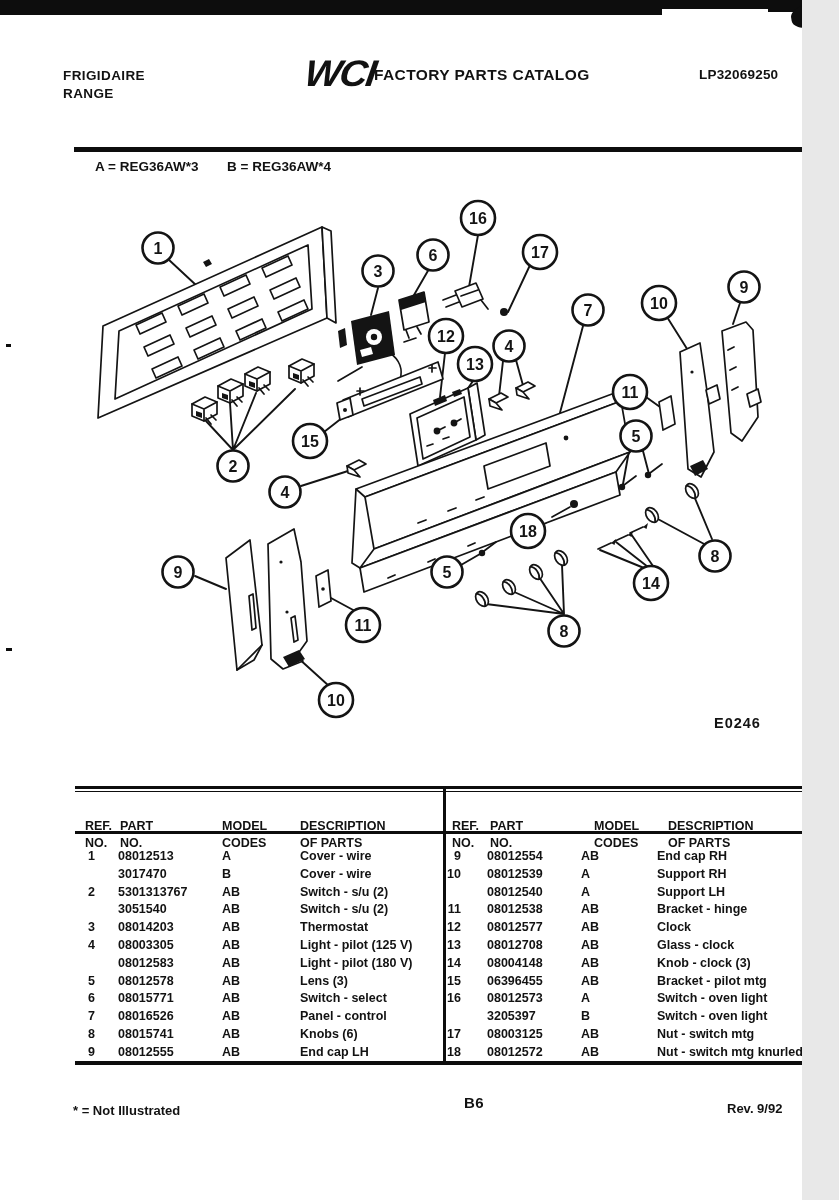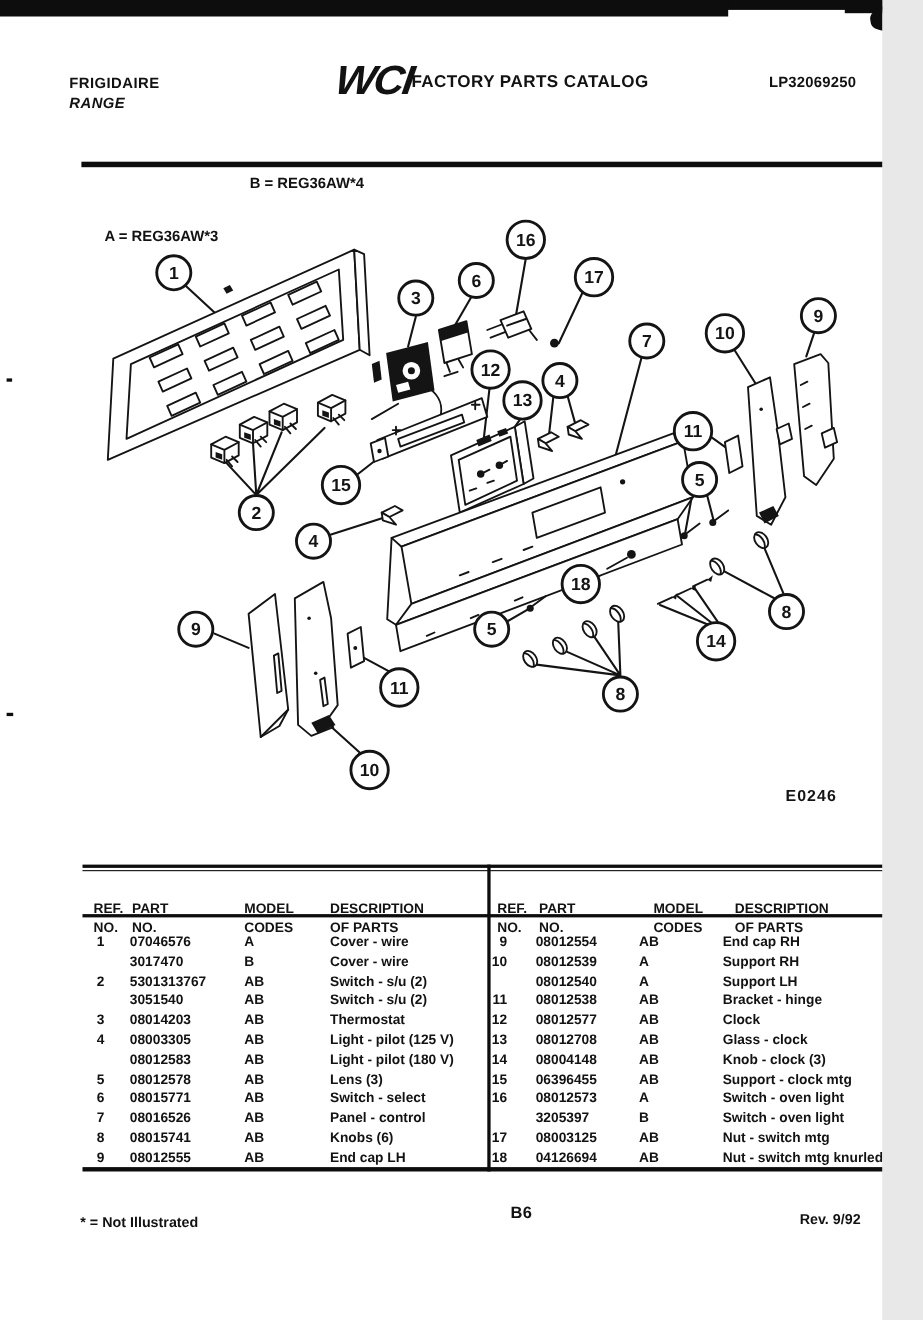--- a/index.html
+++ b/index.html
@@ -3,27 +3,27 @@
 <meta charset="utf-8">
 <style>
   html,body{margin:0;padding:0;background:#e8e8e8;}
   .page{position:relative;width:802px;height:1200px;background:#ffffff;overflow:hidden;
         font-family:"Liberation Sans",sans-serif;color:#121212;font-weight:bold;}
   .abs{position:absolute;}
   .ink{background:#0d0d0d;}
 
   
   .brand1{left:63px;top:68px;font-size:13.5px;letter-spacing:.4px;}
-  .brand2{left:63px;top:86px;font-size:13.5px;letter-spacing:.4px;font-style:italic;}
+  .brand2{left:63px;top:86px;font-size:13.5px;letter-spacing:.4px;}
   .wci{left:305px;top:52px;font-size:39px;font-style:italic;letter-spacing:-2px;
        transform:skewX(-8deg) scaleY(.95);}
   .cat-title{left:374px;top:66px;font-size:15.5px;letter-spacing:.4px;text-align:center;}
   .doc-num{left:699px;top:67px;font-size:13.5px;letter-spacing:.2px;}
   .rule{left:74px;top:147px;width:738px;height:5px;background:#0d0d0d;}
-  .model-a{left:95px;top:159px;font-size:13.5px;margin-top:48px;}
+  .model-a{left:95px;top:159px;font-size:13.5px;}
   .model-b{left:227px;top:159px;font-size:13.5px;text-align:center;}
 
   
   .bar1{left:0;top:0;width:839px;height:9px;}
   .bar2{left:0;top:0;width:662px;height:15px;}
   .bar3{left:768px;top:0;width:71px;height:12px;}
   .blob{left:791px;top:3px;width:47px;height:24px;background:#0d0d0d;
         border-radius:45% 25% 55% 40%;transform:rotate(-9deg);}
   .speck1{left:6px;top:344px;width:5px;height:3px;}
   .speck2{left:6px;top:648px;width:6px;height:3px;}
@@ -353,21 +353,21 @@
         <div>CODES</div>
       </div>
       <div class="hcol" style="left: 668px;">
         <div>DESCRIPTION</div>
         <div>OF PARTS</div>
       </div>
     </div>
   <div class="tbody" id="tbody-left">
       <div class="prow">
         <span class="c-ref">1</span>
-        <span class="c-part">07046576</span>
+        <span class="c-part">08012513</span>
         <span class="c-model">A</span>
         <span class="c-desc">Cover - wire</span>
       </div>
       <div class="prow">
         <span class="c-ref"></span>
         <span class="c-part">3017470</span>
         <span class="c-model">B</span>
         <span class="c-desc">Cover - wire</span>
       </div>
       <div class="prow">
@@ -471,21 +471,21 @@
       <div class="prow">
         <span class="c-ref">14</span>
         <span class="c-part">08004148</span>
         <span class="c-model">AB</span>
         <span class="c-desc">Knob - clock (3)</span>
       </div>
       <div class="prow">
         <span class="c-ref">15</span>
         <span class="c-part">06396455</span>
         <span class="c-model">AB</span>
-        <span class="c-desc">Support - clock mtg</span>
+        <span class="c-desc">Bracket - pilot mtg</span>
       </div>
       <div class="prow">
         <span class="c-ref">16</span>
         <span class="c-part">08012573</span>
         <span class="c-model">A</span>
         <span class="c-desc">Switch - oven light</span>
       </div>
       <div class="prow">
         <span class="c-ref"></span>
         <span class="c-part">3205397</span>
@@ -493,21 +493,21 @@
         <span class="c-desc">Switch - oven light</span>
       </div>
       <div class="prow">
         <span class="c-ref">17</span>
         <span class="c-part">08003125</span>
         <span class="c-model">AB</span>
         <span class="c-desc">Nut - switch mtg</span>
       </div>
       <div class="prow">
         <span class="c-ref">18</span>
-        <span class="c-part">04126694</span>
+        <span class="c-part">08012572</span>
         <span class="c-model">AB</span>
         <span class="c-desc">Nut - switch mtg knurled</span>
       </div>
     </div>
 
   <div class="abs foot-note">* = Not Illustrated</div>
   <div class="abs foot-page">B6</div>
   <div class="abs foot-rev">Rev. 9/92</div>
 </div>
 

